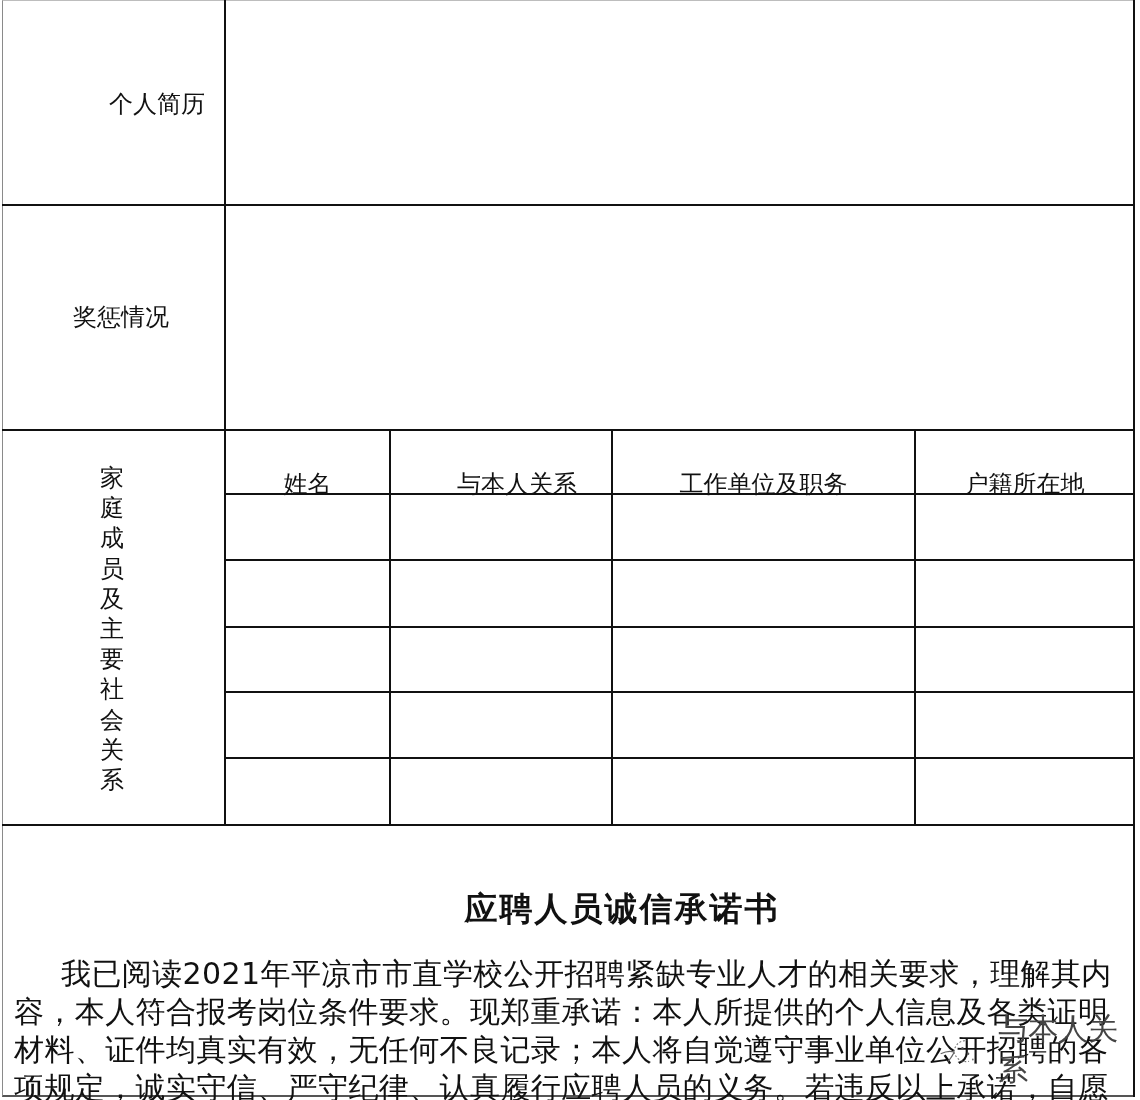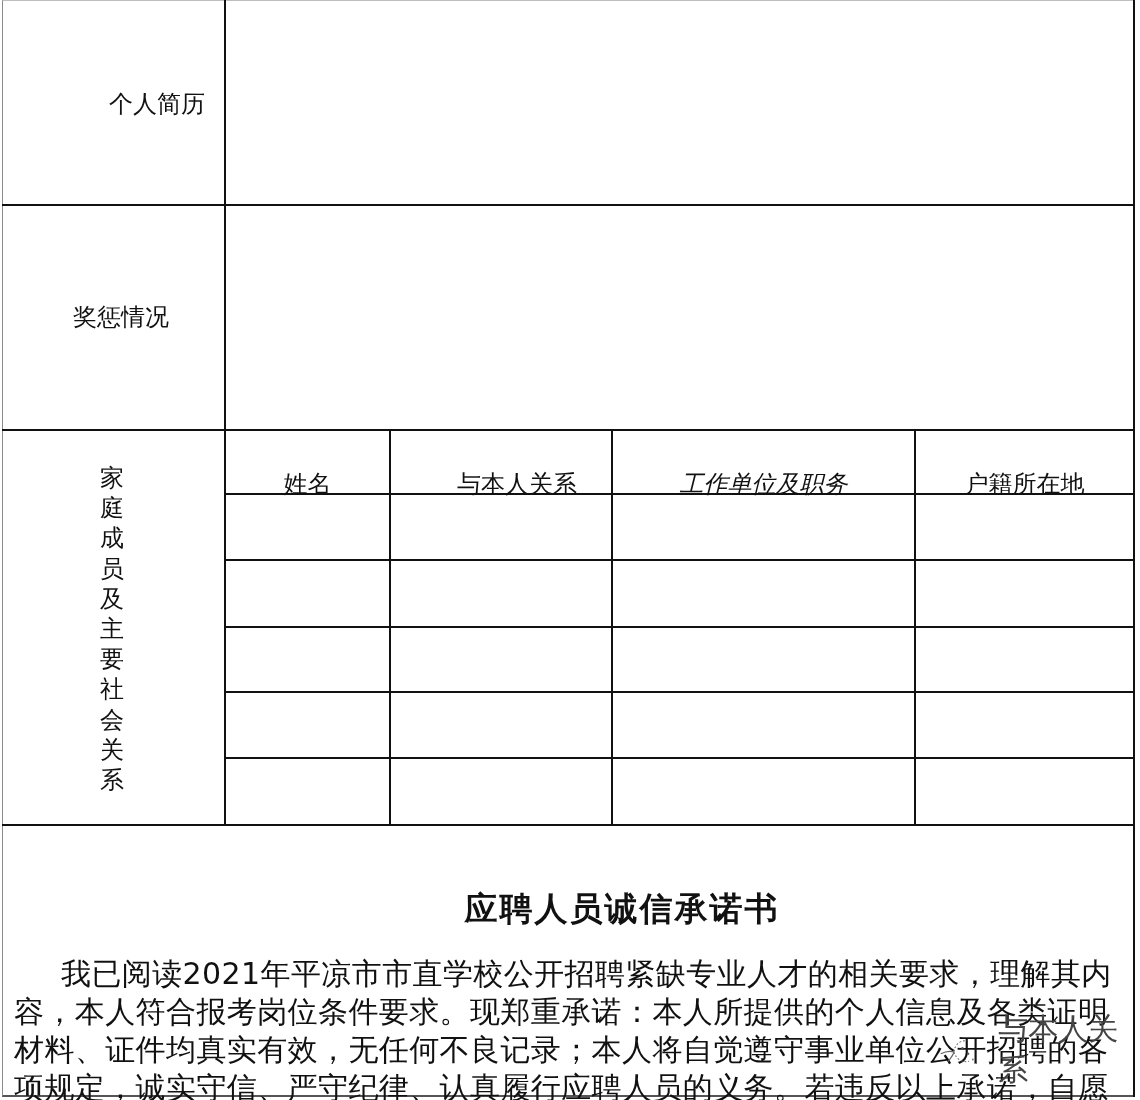--- a/index.html
+++ b/index.html
@@ -78,21 +78,21 @@
 <div class="label" style="left:2px;width:222px;top:92px;padding-left:44px;">个人简历</div>
 <div class="cell" style="left:226px;top:2px;width:907px;height:202px;"></div>
 
 <div class="label" style="left:2px;width:222px;top:305px;padding-left:8px;">奖惩情况</div>
 <div class="cell" style="left:226px;top:206px;width:907px;height:223px;"></div>
 
 <div class="vert-label">家庭成员及主要社会关系</div>
 
 <div class="col-head" style="left:226px;width:163px;">姓名</div>
 <div class="col-head" style="left:407px;width:220px;">与本人关系</div>
-<div class="col-head" style="left:613px;width:301px;font-style:italic;">工作单位及职务</div>
+<div class="col-head" style="left:613px;width:301px;">工作单位及职务</div>
 <div class="col-head" style="left:916px;width:217px;">户籍所在地</div>
 
 <div class="cell" style="left:226px;top:495px;width:163px;height:64px;"></div>
 <div class="cell" style="left:391px;top:495px;width:220px;height:64px;"></div>
 <div class="cell" style="left:613px;top:495px;width:301px;height:64px;"></div>
 <div class="cell" style="left:916px;top:495px;width:217px;height:64px;"></div>
 
 <div class="cell" style="left:226px;top:561px;width:163px;height:65px;"></div>
 <div class="cell" style="left:391px;top:561px;width:220px;height:65px;"></div>
 <div class="cell" style="left:613px;top:561px;width:301px;height:65px;"></div>

